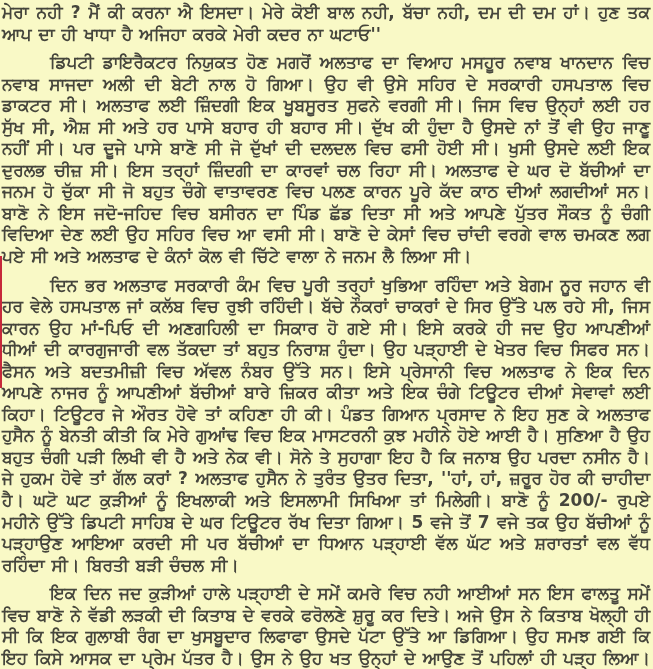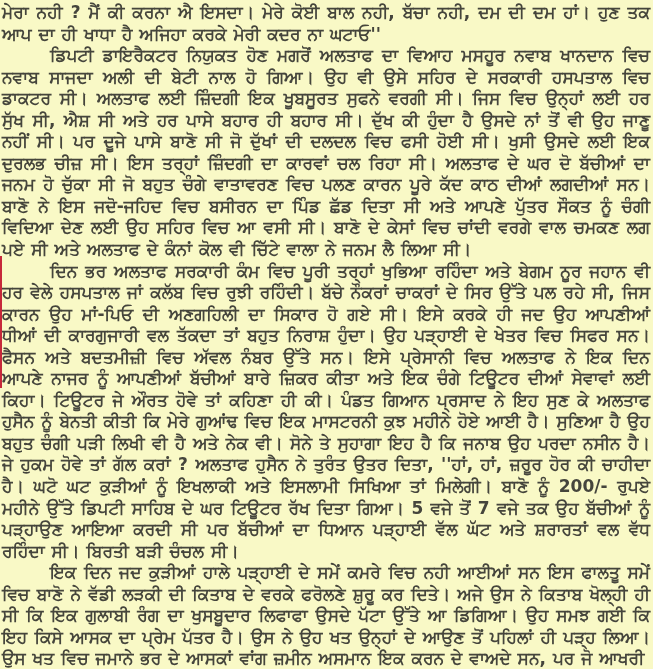--- a/index.html
+++ b/index.html
@@ -18,20 +18,21 @@
   }
   .text-flow p {
     margin: 0;
     font-size: 17px;
     line-height: 21.55px;
     text-align: justify;
     word-spacing: 1px;
   }
   .text-flow p.indented {
     text-indent: 48px;
+    margin-top: 7px;
   }
   .margin-line {
     position: absolute;
     left: 0;
     top: 256px;
     width: 2px;
     height: 132px;
   }
 </style>
 </head>

